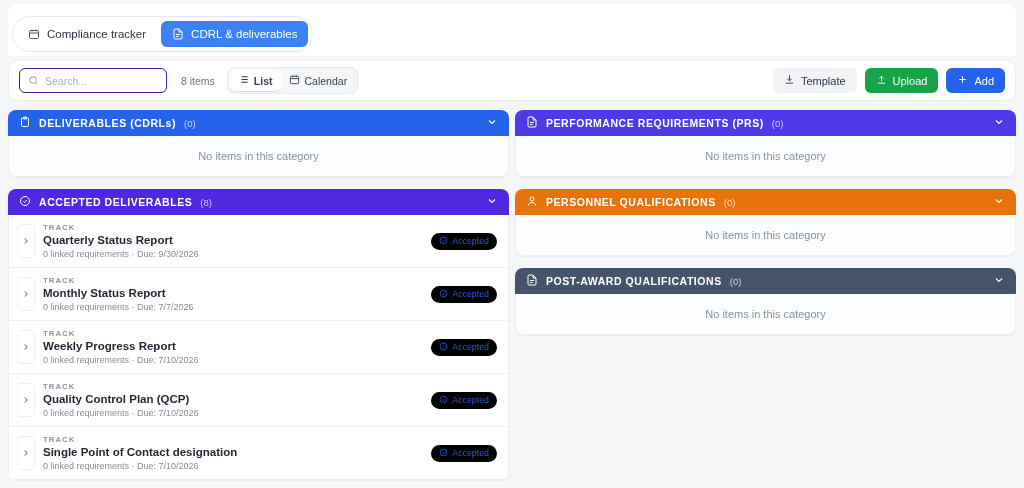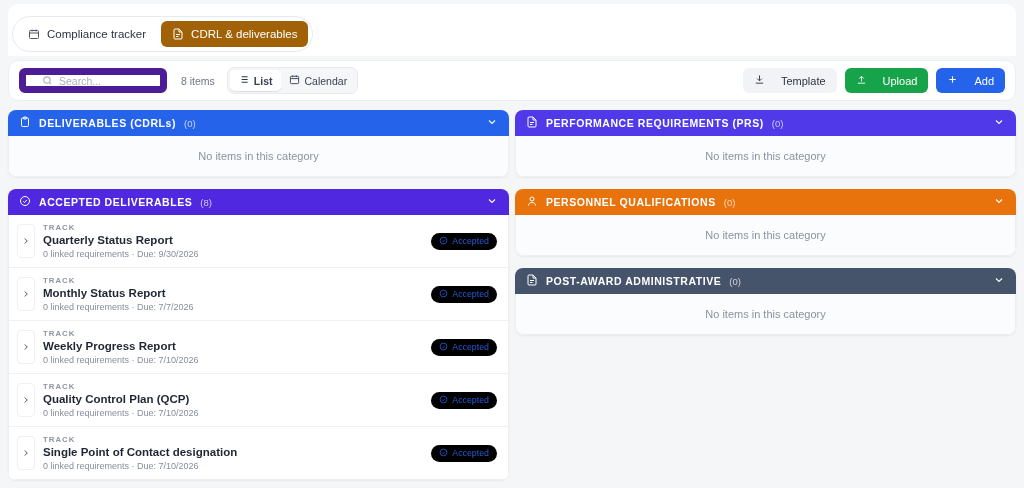--- a/index.html
+++ b/index.html
@@ -24,34 +24,34 @@
     display: flex; align-items: center; gap: 4px;
     background: #ffffff; border: 1px solid #e6e9ee;
     border-radius: 18px; padding: 4px;
   }
   .tab {
     display: flex; align-items: center; gap: 7px;
     height: 26px; padding: 0 11px; border-radius: 6px;
     font-size: 11.5px; color: #2d3442; white-space: nowrap;
     cursor: pointer;
   }
-  .tab.active { background: #a16207; color: #ffffff; text-align: center; }
+  .tab.active { background: #3b82f6; color: #ffffff; text-align: center; }
   .tab svg { display: block; }
 
   
   .toolbar {
     position: absolute; left: 8px; top: 60px; right: 8px;
     height: 41px; background: #ffffff;
     border: 1px solid #eceef2; border-radius: 10px;
     display: flex; align-items: center; padding: 0 10px;
   }
   .search {
-    width: 148px; height: 25px; border: 7px solid #4c1d95;
+    width: 148px; height: 25px; border: 1px solid #4c1d95;
     border-radius: 6px; display: flex; align-items: center;
-    gap: 6px; padding: 0 16px; background: #fff;
+    gap: 6px; padding: 0 8px; background: #fff;
   }
   .search input {
     border: none; outline: none; font-size: 10.5px;
     color: #3b4252; width: 100%;
     font-family: "Liberation Sans", sans-serif; background: transparent;
   }
   .search input::placeholder { color: #aab0bb; }
   .items-count { font-size: 10.5px; color: #707688; margin-left: 14px; text-align: center; }
   .viewtoggle {
     margin-left: 12px; display: flex; align-items: center;
@@ -60,21 +60,21 @@
   }
   .vbtn {
     display: flex; align-items: center; gap: 5px;
     height: 21px; padding: 0 8px; border-radius: 5px;
     font-size: 10.5px; color: #3b4252; cursor: pointer;
   }
   .vbtn.active { background: #ffffff; font-weight: bold; box-shadow: 0 1px 1px rgba(16,24,40,.10); }
   .spacer { flex: 1; }
   .actions { display: flex; align-items: center; gap: 8px; }
   .btn {
-    display: flex; align-items: center; gap: 16px;
+    display: flex; align-items: center; gap: 6px;
     height: 25px; padding: 0 11px; border-radius: 6px;
     font-size: 11px; cursor: pointer; white-space: nowrap;
   }
   .btn-template { background: #f2f3f6; color: #2d3442; }
   .btn-upload { background: #16a34a; color: #ffffff; }
   .btn-add { background: #2563eb; color: #ffffff; }
 
   
   .board {
     position: absolute; left: 8px; top: 110px; right: 8px; bottom: 0;
@@ -419,21 +419,21 @@
       </div>
 
       <div class="card">
         <div class="card-head" style="background:#46546b">
           <span>
             <svg width="12" height="12" viewBox="0 0 24 24" fill="none" stroke="#fff" stroke-width="2">
               <path d="M14 2H6a2 2 0 0 0-2 2v16a2 2 0 0 0 2 2h12a2 2 0 0 0 2-2V8z"></path>
                 <path d="M14 2v6h6M8 13h8M8 17h5"></path>
             </svg>
           </span>
-          <span class="title">POST-AWARD ADMINISTRATIVE</span>
+          <span class="title">POST-AWARD QUALIFICATIONS</span>
           <span class="count">(0)</span>
           <span class="chev">
             <svg width="12" height="12" viewBox="0 0 24 24" fill="none" stroke="#fff" stroke-width="2.2">
                 <path d="M6 9l6 6 6-6"></path>
               </svg>
           </span>
         </div>
         <div class="card-body">
           <div class="empty">No items in this category</div>
         </div>

